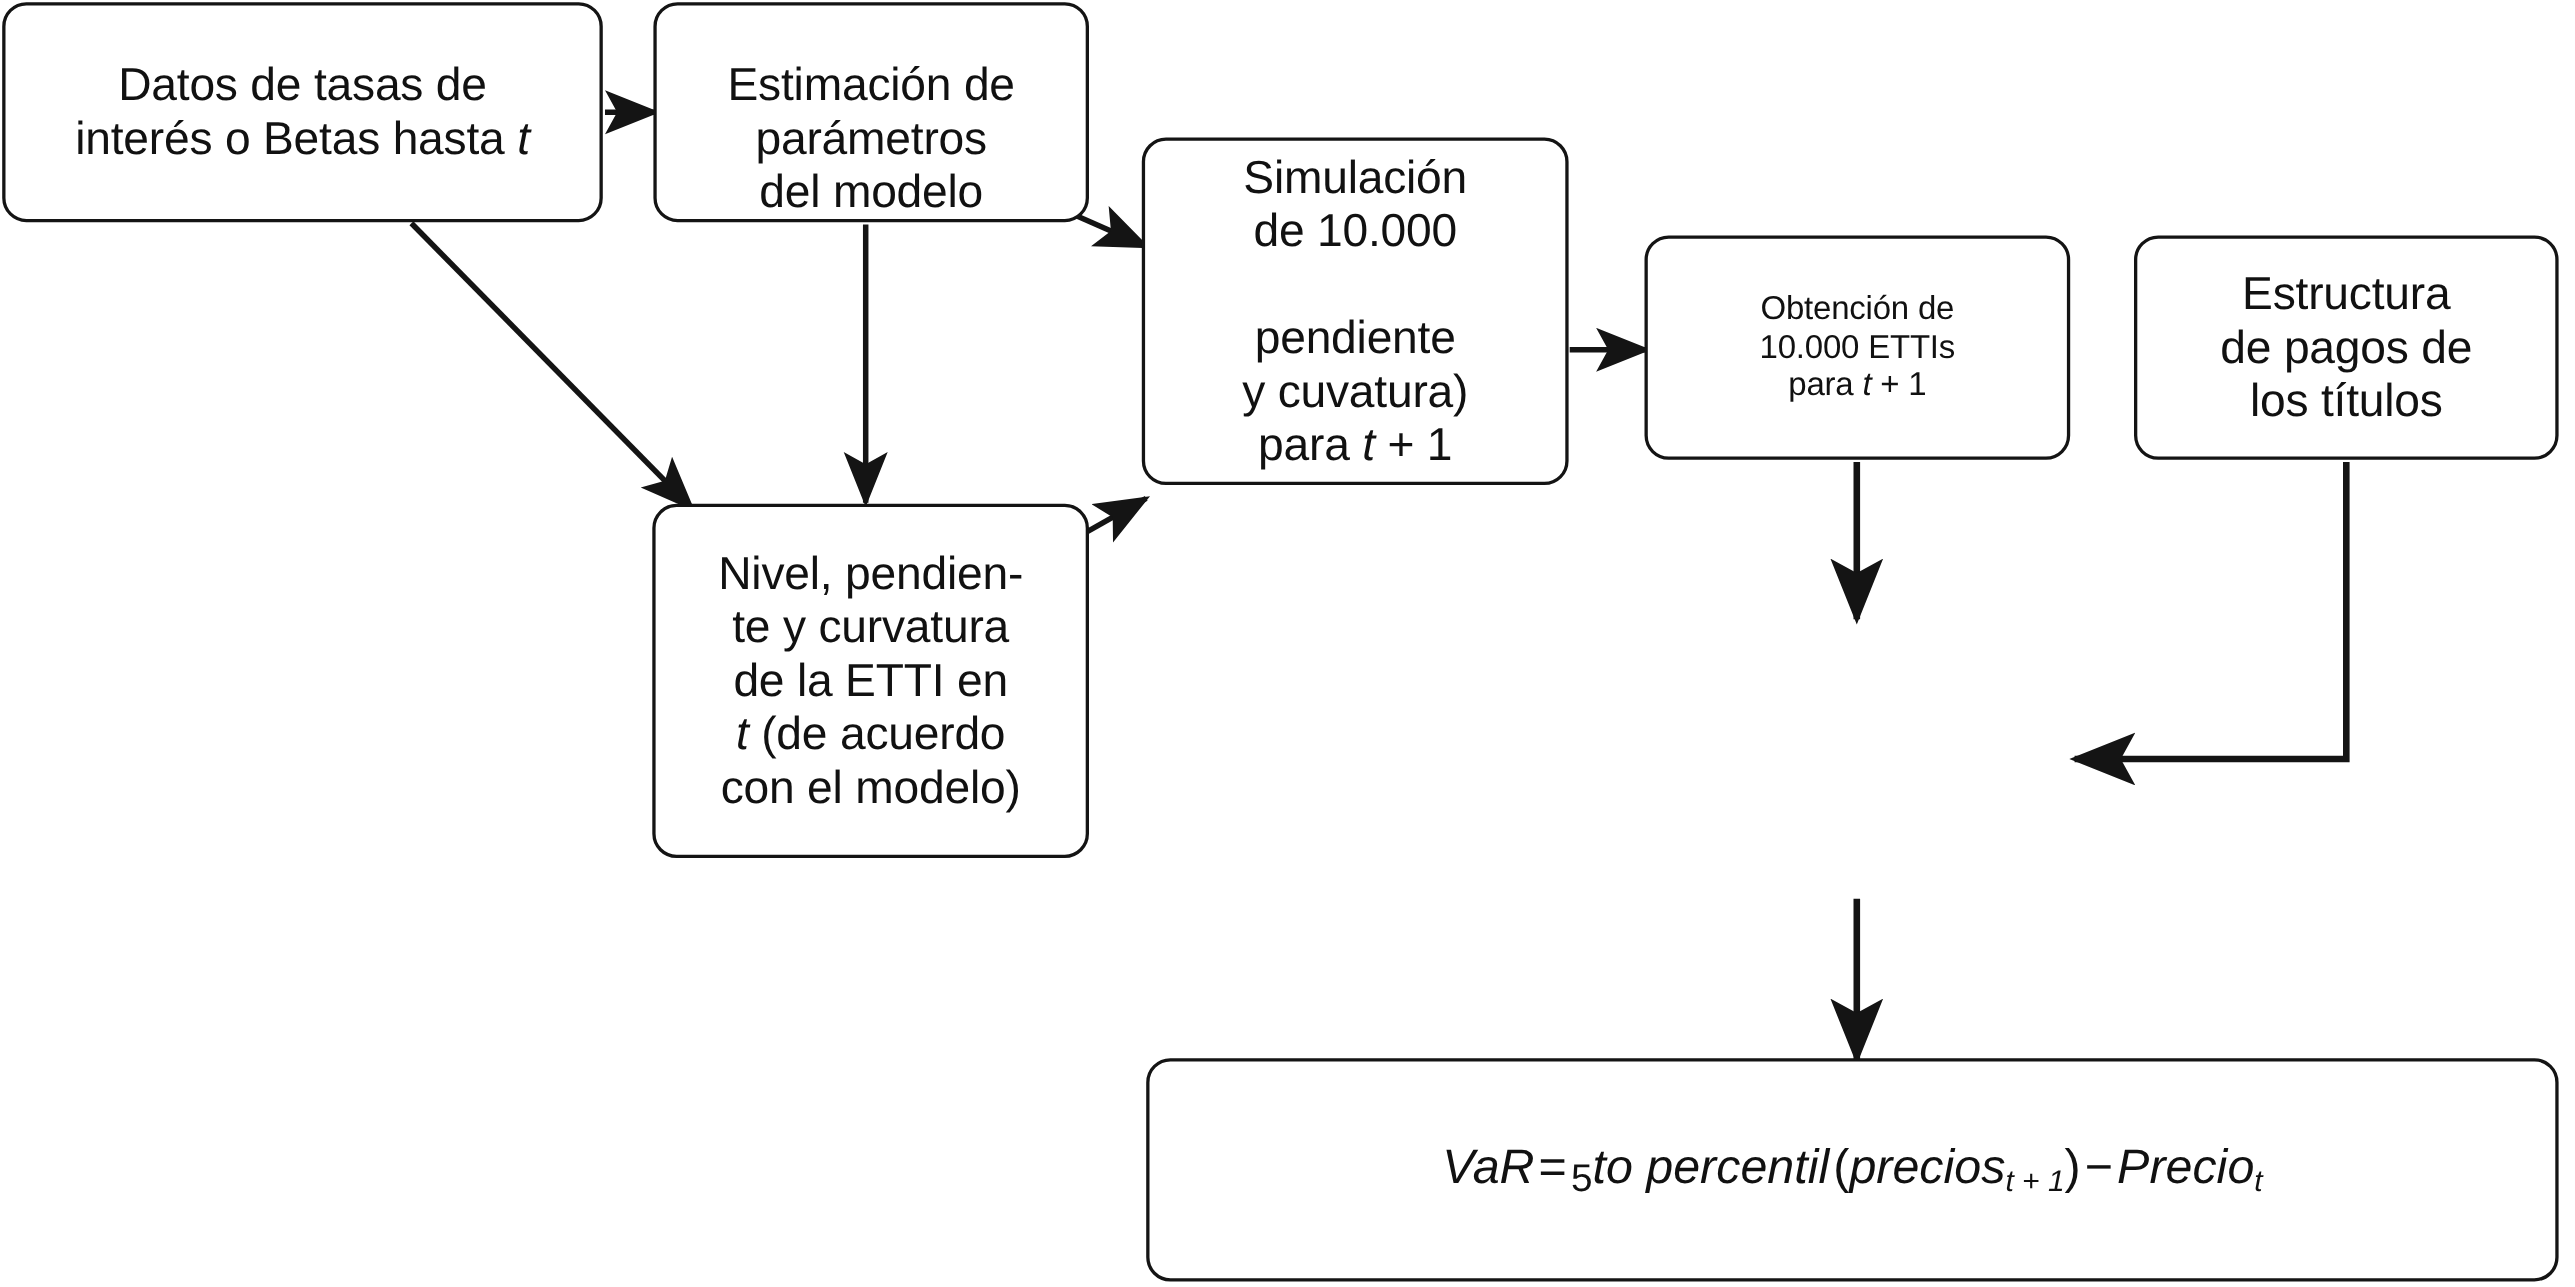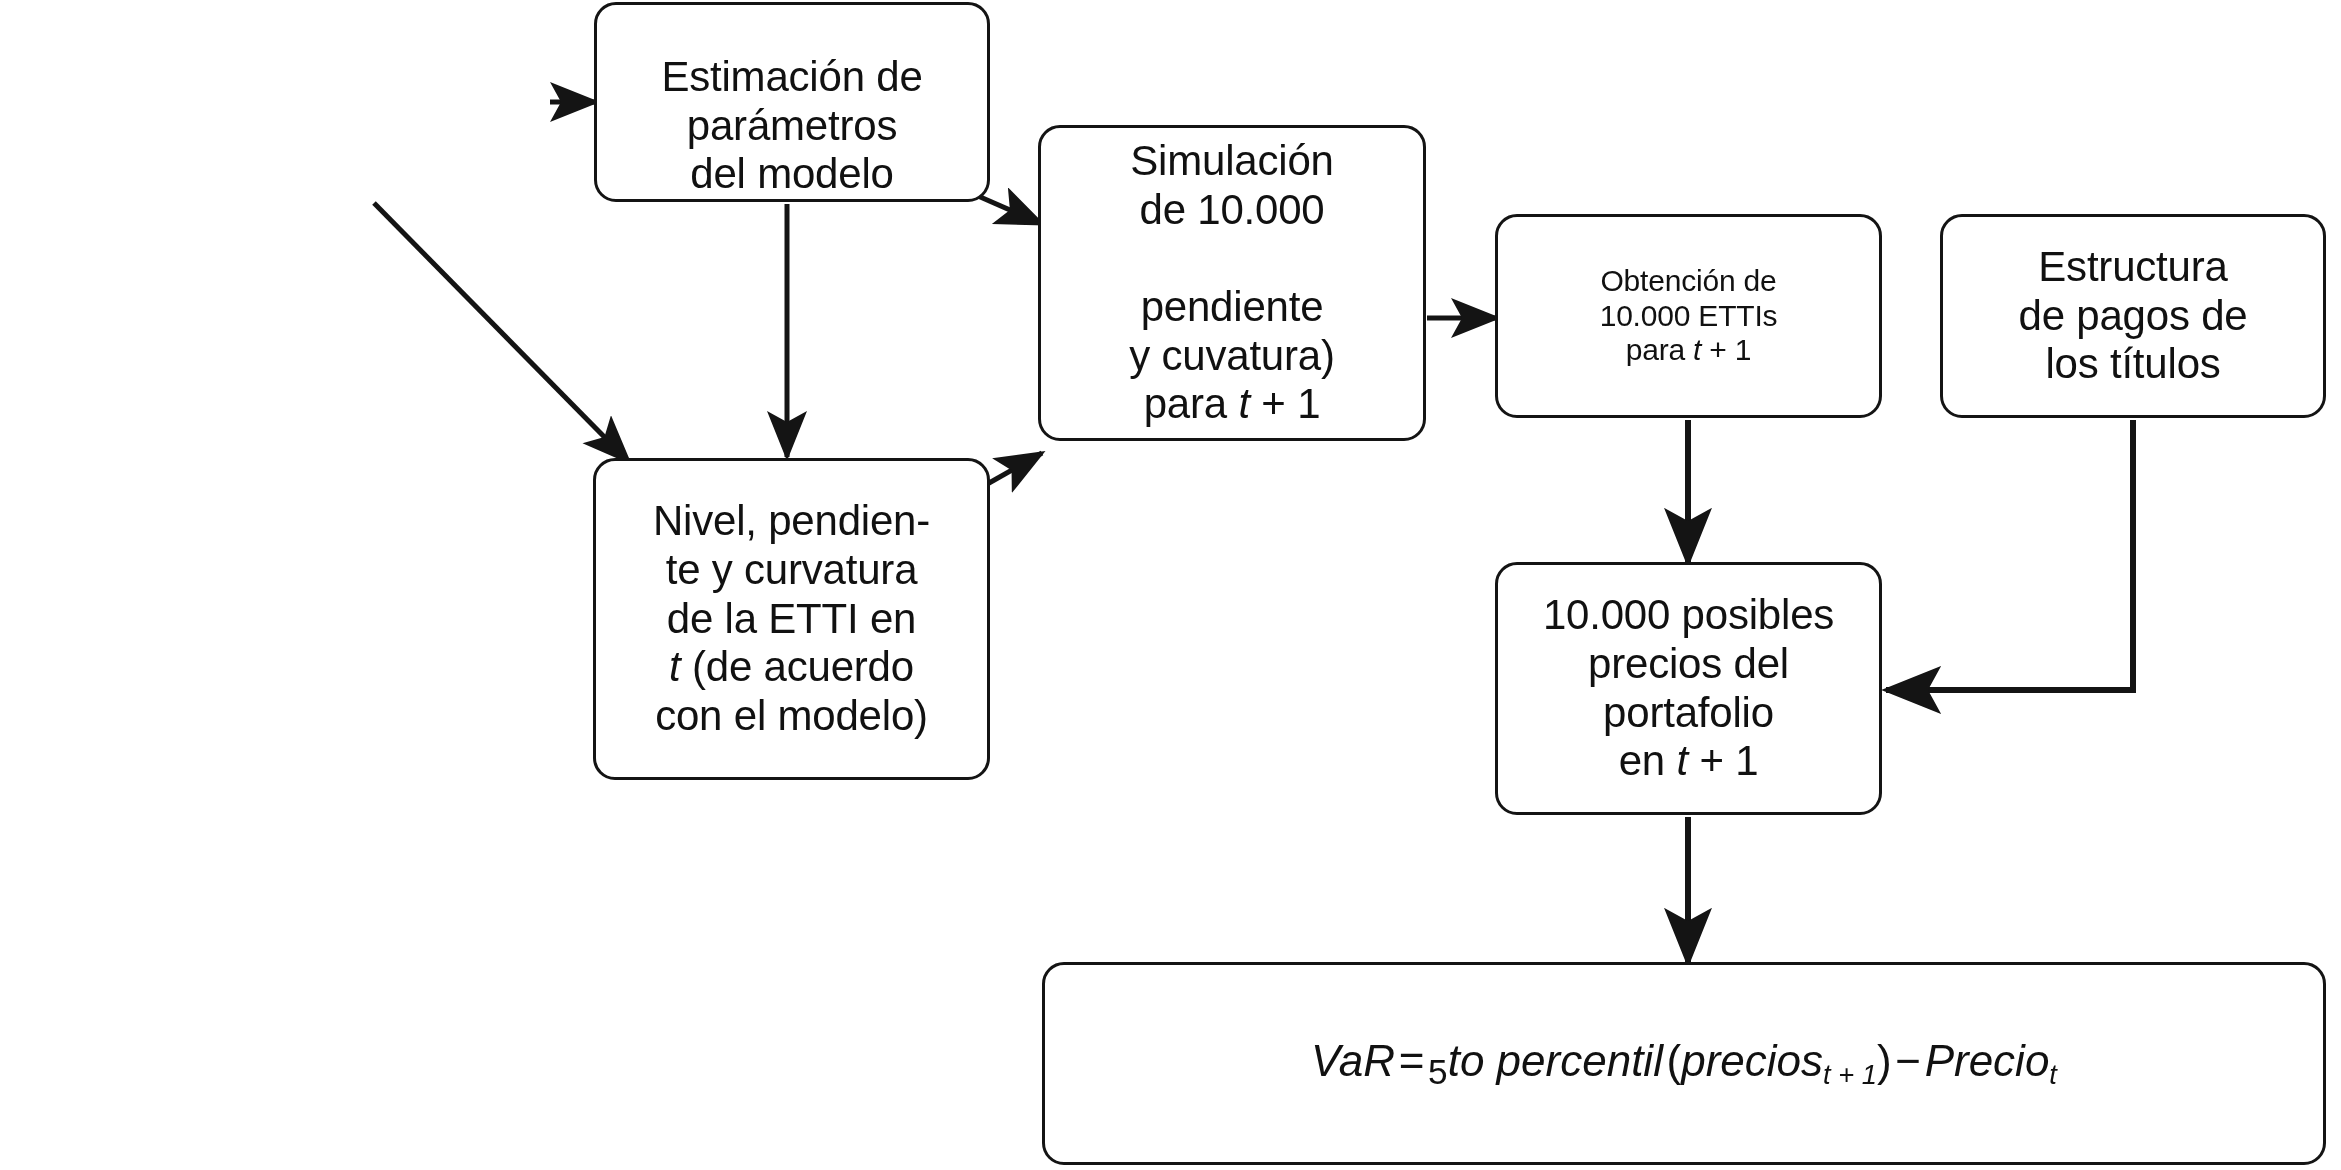--- a/index.html
+++ b/index.html
@@ -87,20 +87,23 @@
 
     <line x1="1427" y1="318" x2="1497" y2="318" stroke="#141414" stroke-width="5" marker-end="url(#ah)"></line>
 
     <line x1="1688" y1="420" x2="1688" y2="563" stroke="#141414" stroke-width="6" marker-end="url(#ah)"></line>
 
     <polyline points="2133,420 2133,690 1886,690" fill="none" stroke="#141414" stroke-width="6" marker-end="url(#ah)"></polyline>
 
     <line x1="1688" y1="817" x2="1688" y2="963" stroke="#141414" stroke-width="6" marker-end="url(#ah)"></line>
   </svg>
 
+  <div class="node" id="n-datos">
+    <span class="txt"><span>Datos de tasas de</span><br><span>interés o Betas hasta </span><span class="var-italic">t</span></span>
+  </div>
 
   <div class="node" id="n-estimacion">
     <span class="txt">Estimación de
 parámetros
 del modelo</span>
   </div>
 
   <div class="node" id="n-simulacion">
     <span class="txt"><span>Simulación</span><br><span>de 10.000</span><br><br><span>pendiente</span><br><span>y cuvatura)</span><br><span>para </span><span class="var-italic">t</span><span> + 1</span></span>
   </div>
@@ -112,21 +115,18 @@
   <div class="node" id="n-estructura">
     <span class="txt">Estructura
 de pagos de
 los títulos</span>
   </div>
 
   <div class="node" id="n-nivel">
     <span class="txt"><span>Nivel, pendien-</span><br><span>te y curvatura</span><br><span>de la ETTI en</span><br><span class="var-italic">t</span><span> (de acuerdo</span><br><span>con el modelo)</span></span>
   </div>
 
-  <div class="node" id="n-precios">
-    <span class="txt"><span>10.000 posibles</span><br><span>precios del</span><br><span>portafolio</span><br><span>en </span><span class="var-italic">t</span><span> + 1</span></span>
-  </div>
 
   <div class="node" id="n-var">
     <span class="txt formula"><span>VaR</span> <span class="op">=</span> <span class="num5">5</span><span>to percentil</span> <span class="op">(</span><span>precios</span><sub>t + 1</sub><span class="op">)</span> <span class="op">−</span> <span>Precio</span><sub>t</sub></span>
   </div>
 
 </div>
 
 </body></html>

